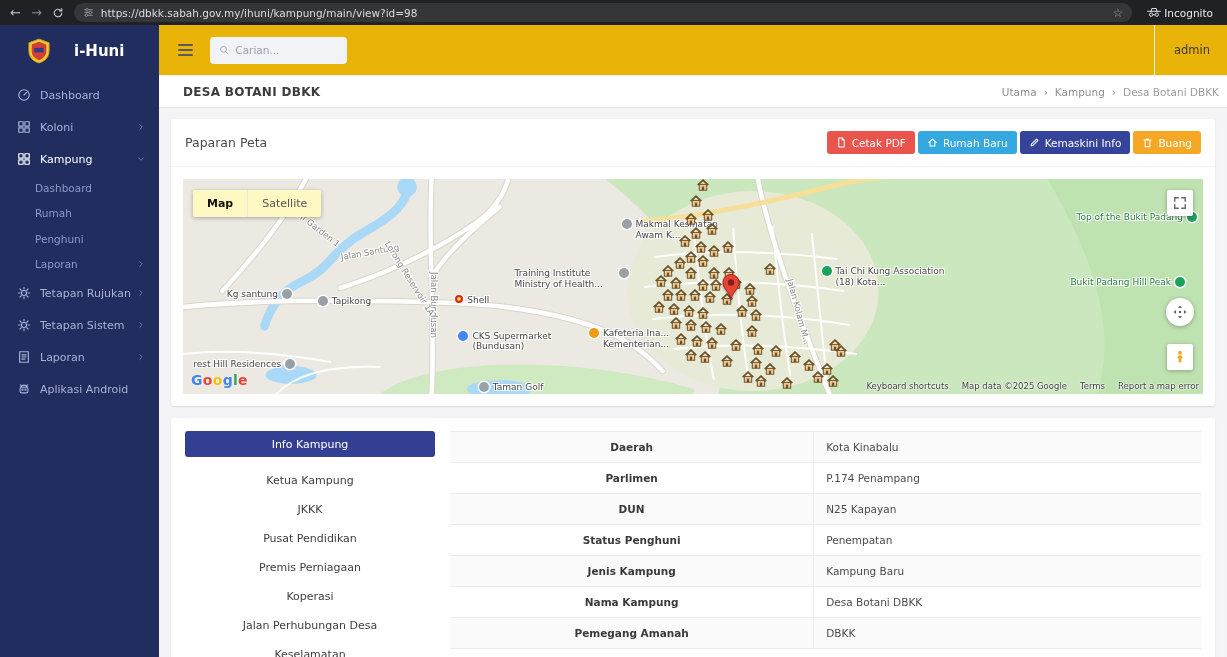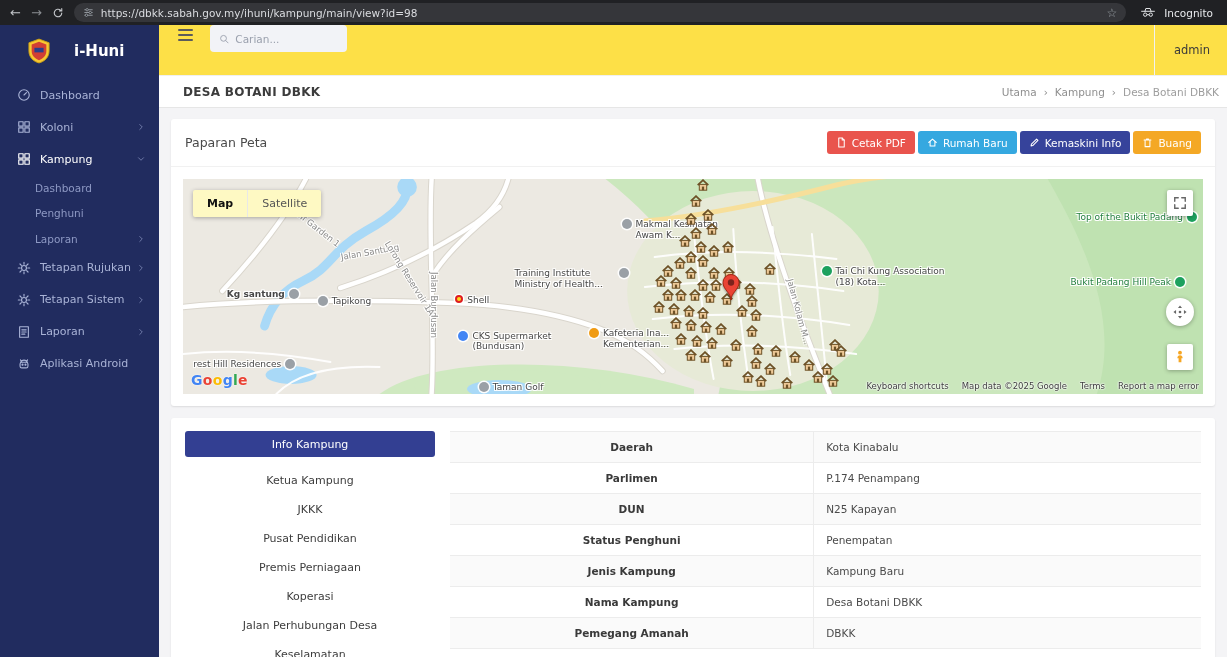--- a/index.html
+++ b/index.html
@@ -6,38 +6,38 @@
 html,body{width:1227px;height:657px;overflow:hidden;font-family:"DejaVu Sans","Liberation Sans",sans-serif;background:#f4f4f6}
 
 .browser{height:25px;background:#202124;display:flex;align-items:center;padding:0 10px;gap:10px}
 .nav-ico{color:#c3c6ca;font-size:13px;line-height:1;cursor:pointer;display:flex;align-items:center}
 .nav-ico.dim{color:#8a8d91}
 .nav-ico svg{width:12px;height:12px}
 .omnibox{flex:1;height:19px;background:#35363a;border-radius:10px;display:flex;align-items:center;padding:0 9px;gap:7px;min-width:0;cursor:text}
 .omnibox .url{color:#dadce0;font-size:10.5px;white-space:nowrap;overflow:hidden}
 .omnibox .star{margin-left:auto;color:#9aa0a6;font-size:12px;cursor:pointer}
 .siteico svg{width:11px;height:11px;display:block}
-.incog{display:flex;align-items:center;gap:8px;color:#e8eaed;font-size:10.5px;padding:0 4px;white-space:nowrap}
+.incog{display:flex;align-items:center;gap:2px;color:#e8eaed;font-size:10.5px;padding:0 4px;white-space:nowrap}
 .incog svg{width:16px;height:11px}
 
 .app{display:flex;height:632px}
 .sidebar{width:159px;background:#212c5f;flex-shrink:0;display:flex;flex-direction:column;overflow:hidden}
 .brand{display:flex;align-items:center;gap:24px;padding:13px 0 15px 28px;color:#fff;font-size:15px;font-weight:bold}
 .brand svg{width:22px;height:26px}
 .nav-item{display:flex;align-items:center;height:32px;padding:0 13px 0 17px;color:#a9b3d6;font-size:11px;cursor:pointer}
 .nav-item.active{color:#fff}
 .nav-item .ico{margin-right:9px;display:inline-flex}
 .nav-item .ico svg{width:14px;height:14px}
 .chev{margin-left:auto;display:inline-flex;color:#7f8ab6}
 .chev svg{width:10px;height:10px}
 .nav-sub{display:flex;align-items:center;height:25.5px;padding:0 13px 0 35px;color:#8e99c4;font-size:10.5px;cursor:pointer}
 .ico svg,.chev svg{fill:none;stroke:currentColor;stroke-width:1.3;stroke-linecap:round;stroke-linejoin:round}
 
 .main{flex:1;display:flex;flex-direction:column;min-width:0}
-.topbar{height:50px;background:#fde047;display:flex;align-items:flex-start;padding:0 0 0 17px;gap:15px;flex-shrink:0}
+.topbar{height:50px;background:#eab308;display:flex;align-items:center;padding:0 0 0 17px;gap:15px;flex-shrink:0}
 .hamburger{display:flex;flex-direction:column;gap:3px;cursor:pointer;padding:4px 2px}
 .hamburger span{display:block;width:15px;height:2px;background:#5b5b5b;border-radius:1px}
 .search{width:137px;height:27px;background:#f2f3f7;border-radius:4px;display:flex;align-items:center;padding:0 9px;gap:6px}
 .search svg{width:12px;height:12px;display:block}
 .search input{border:0;outline:0;background:transparent;font-family:inherit;font-size:10.5px;color:#555;width:100%}
 .search input::placeholder{color:#9aa0ad}
 .user{margin-left:auto;height:100%;display:flex;align-items:center;padding:0 17px 0 19px;border-left:1px solid #f1f1f1;font-size:11.5px;color:#3a3a3a;cursor:pointer}
 .page-header{height:33px;background:#fff;border-top:1px solid #f0f0f0;border-bottom:1px solid #e6e6e6;display:flex;align-items:center;padding:0 8px 0 24px;flex-shrink:0}
 .page-title{font-size:12px;font-weight:bold;color:#3c3c3c;letter-spacing:.3px}
 .breadcrumb{margin-left:auto;display:flex;align-items:center;gap:7px;font-size:10.5px;color:#8f8f8f;white-space:nowrap;overflow:hidden}
@@ -171,20 +171,23 @@
           </span>
           <span>Kampung</span>
           <span class="chev">
             <svg viewBox="0 0 16 16">
               <path d="M4 6l4 4 4-4"></path>
             </svg>
           </span>
         </div>
         <div class="nav-sub">
           <span>Dashboard</span>
+        </div>
+        <div class="nav-sub">
+          <span>Rumah</span>
         </div>
         <div class="nav-sub">
           <span>Penghuni</span>
         </div>
         <div class="nav-sub">
           <span>Laporan</span>
           <span class="chev">
             <svg viewBox="0 0 16 16">
               <path d="M6 4l4 4-4 4"></path>
             </svg>
@@ -714,21 +717,21 @@
                 <span class="dot dot-tree"></span>
               </div>
               <div class="mlabel" style="left: 62.6%; top: 40.5%;">
                 <span class="dot dot-tree"></span>
                 <span class="mtxt" style="width:115px">Tai Chi Kung Association (18) Kota...</span>
               </div>
               <div class="mlabel" style="left: 87%; top: 45.5%;">
                 <span class="mtxt green">Bukit Padang Hill Peak</span>
                 <span class="dot dot-tree"></span>
               </div>
-              <div class="mlabel" style="left: 4.3%; top: 51%; font-weight: bold;">
+              <div class="mlabel" style="left: 4.3%; top: 51%;">
                 <span class="mtxt">Kg santung</span>
                 <span class="dot dot-gray"></span>
               </div>
               <div class="mlabel" style="left: 13.2%; top: 54.5%;">
                 <span class="dot dot-gray"></span>
                 <span class="mtxt">Tapikong</span>
               </div>
               <div class="mlabel" style="left: 26.7%; top: 54%;">
                 <span class="dot dot-shell"></span>
                 <span class="mtxt">Shell</span>

